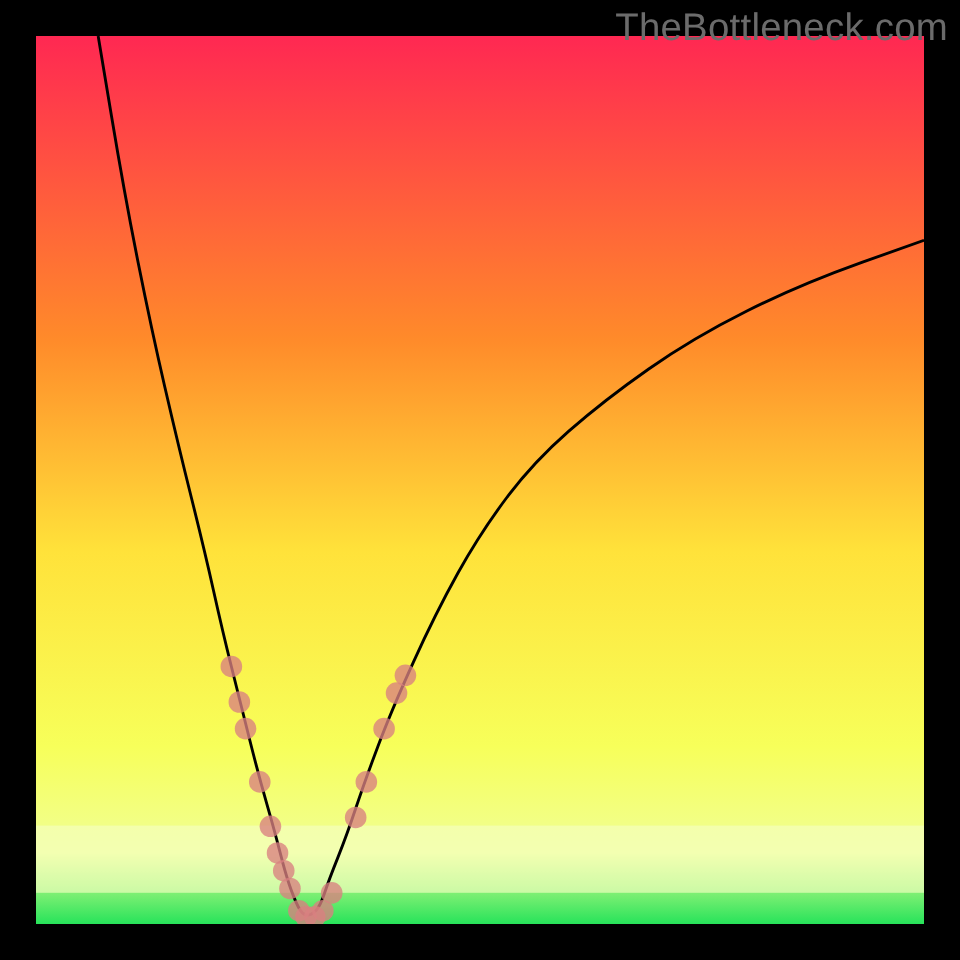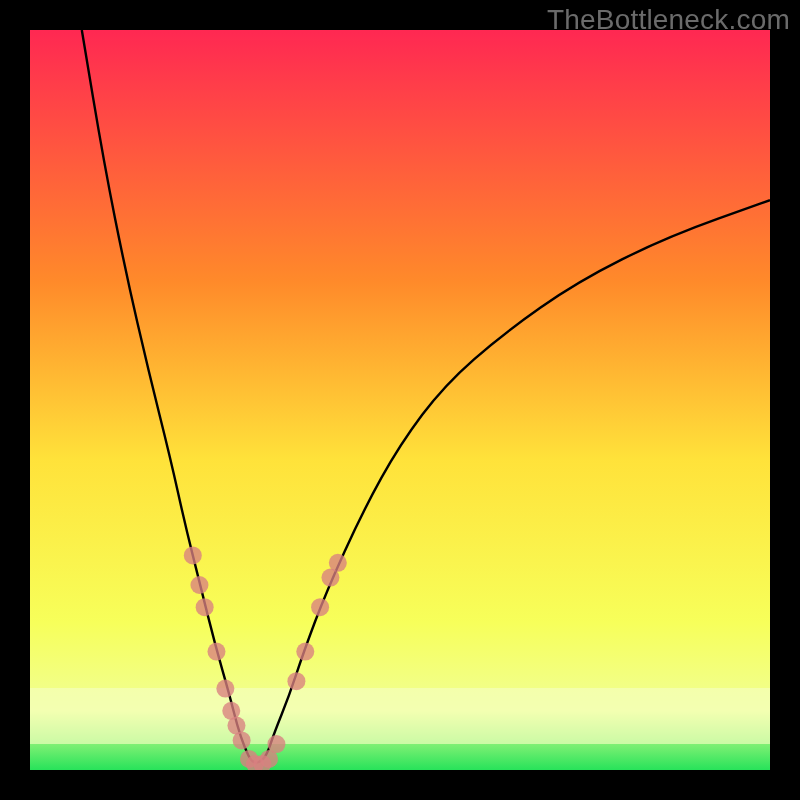--- a/index.html
+++ b/index.html
@@ -14,21 +14,21 @@
   .frame {
     position: relative;
     width: 800px;
     height: 800px;
   }
   .watermark {
     position: absolute;
     top: 4px;
     right: 10px;
     color: #6b6b6b;
-    font-size: 28px;
+    font-size: 32px;
     font-weight: 500;
     z-index: 3;
     letter-spacing: 0.2px;
   }
   svg {
     display: block;
   }
 </style>
 </head>
 <body>

